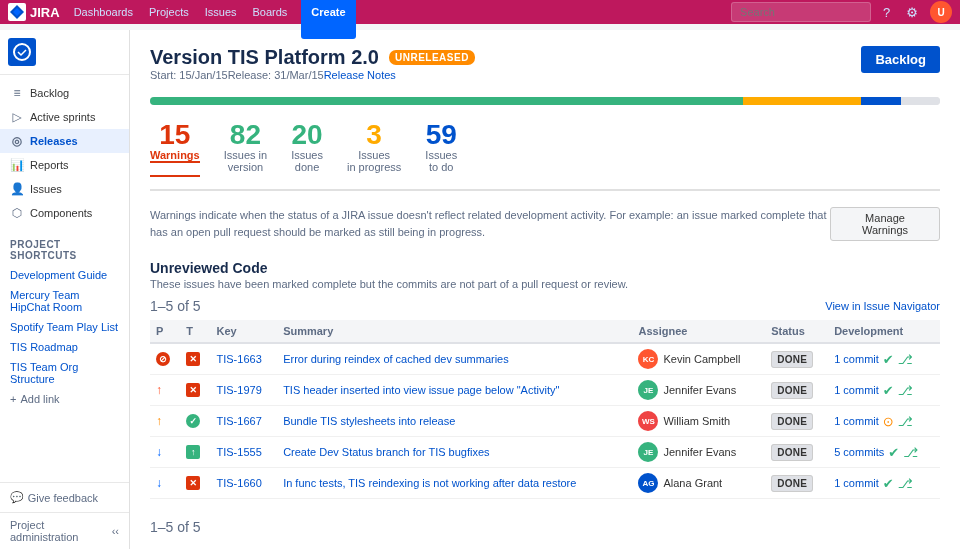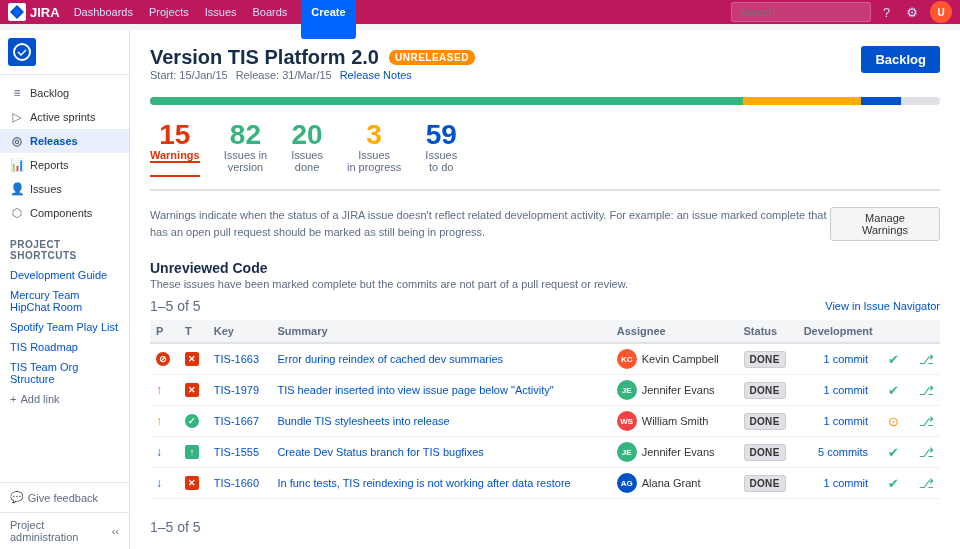--- a/index.html
+++ b/index.html
@@ -38,21 +38,21 @@
 
     
     .main { flex: 1; overflow-y: auto; padding: 16px 20px; background: #fff; }
 
     
     .page-header { display: flex; align-items: flex-start; justify-content: space-between; margin-bottom: 6px; }
     .page-title-row { display: flex; align-items: center; gap: 10px; }
     .page-title { font-size: 20px; font-weight: 600; color: #172b4d; }
     .badge-unreleased { background: #ff8b00; color: #fff; font-size: 10px; font-weight: 700; padding: 2px 6px; border-radius: 7px; letter-spacing: 0.5px; }
     .release-btn { background: #0052cc; color: #fff; border: none; border-radius: 3px; padding: 6px 14px; font-size: 13px; font-weight: 600; cursor: pointer; }
-    .page-meta { font-size: 11px; color: #5e6c84; display: flex; gap: 8px; margin-bottom: 10px; }
+    .page-meta { font-size: 11px; color: #5e6c84; display: flex; margin-bottom: 10px; }
     .page-meta a { color: #0052cc; text-decoration: none; }
 
     
     .progress-bar-container { height: 8px; background: #e0e0e0; border-radius: 4px; margin-bottom: 16px; display: flex; overflow: hidden; }
     .progress-green { background: #36b37e; }
     .progress-yellow { background: #ffab00; }
     .progress-blue { background: #0052cc; }
     .progress-gray { background: #dfe1e6; }
 
     
@@ -77,21 +77,21 @@
     
     .issue-table { width: 100%; border-collapse: collapse; margin-bottom: 20px; }
     .issue-table th { font-size: 11px; font-weight: 700; color: #5e6c84; text-align: left; padding: 5px 6px; border-bottom: 2px solid #dfe1e6; background: #f4f5f7; }
     .issue-table td { font-size: 11px; color: #333; padding: 5px 6px; border-bottom: 1px solid #f0f0f0; vertical-align: middle; }
     .issue-key { color: #0052cc; cursor: pointer; text-decoration: none; white-space: nowrap; }
     .issue-summary { color: #0052cc; cursor: pointer; }
     .assignee-cell { display: flex; align-items: center; gap: 5px; }
     .assignee-avatar { width: 20px; height: 20px; border-radius: 50%; object-fit: cover; background: #ccc; flex-shrink: 0; overflow: hidden; display: flex; align-items: center; justify-content: center; font-size: 8px; font-weight: bold; color: #fff; }
     .status-badge { font-size: 10px; font-weight: 700; padding: 2px 5px; border-radius: 3px; border: 1px solid #ccc; color: #333; letter-spacing: 0.3px; white-space: nowrap; }
     .status-done { background: #dfe1e6; }
-    .dev-cell { display: flex; align-items: center; gap: 20px; font-size: 11px; justify-content: flex-end; }
+    .dev-cell { display: flex; align-items: center; gap: 4px; font-size: 11px; }
     .dev-link { color: #0052cc; cursor: pointer; }
     .dev-icon-green { color: #36b37e; font-size: 13px; }
     .dev-icon-orange { color: #ff8b00; font-size: 13px; }
 
     
     .p-icon { width: 14px; height: 14px; display: inline-flex; align-items: center; justify-content: center; border-radius: 50%; font-size: 9px; font-weight: bold; }
     .p-blocker { background: #de350b; color: #fff; }
     .p-critical { color: #ff5630; font-size: 12px; }
     .p-major { color: #ff8b00; font-size: 12px; }
     .p-minor { color: #0065ff; font-size: 12px; }

